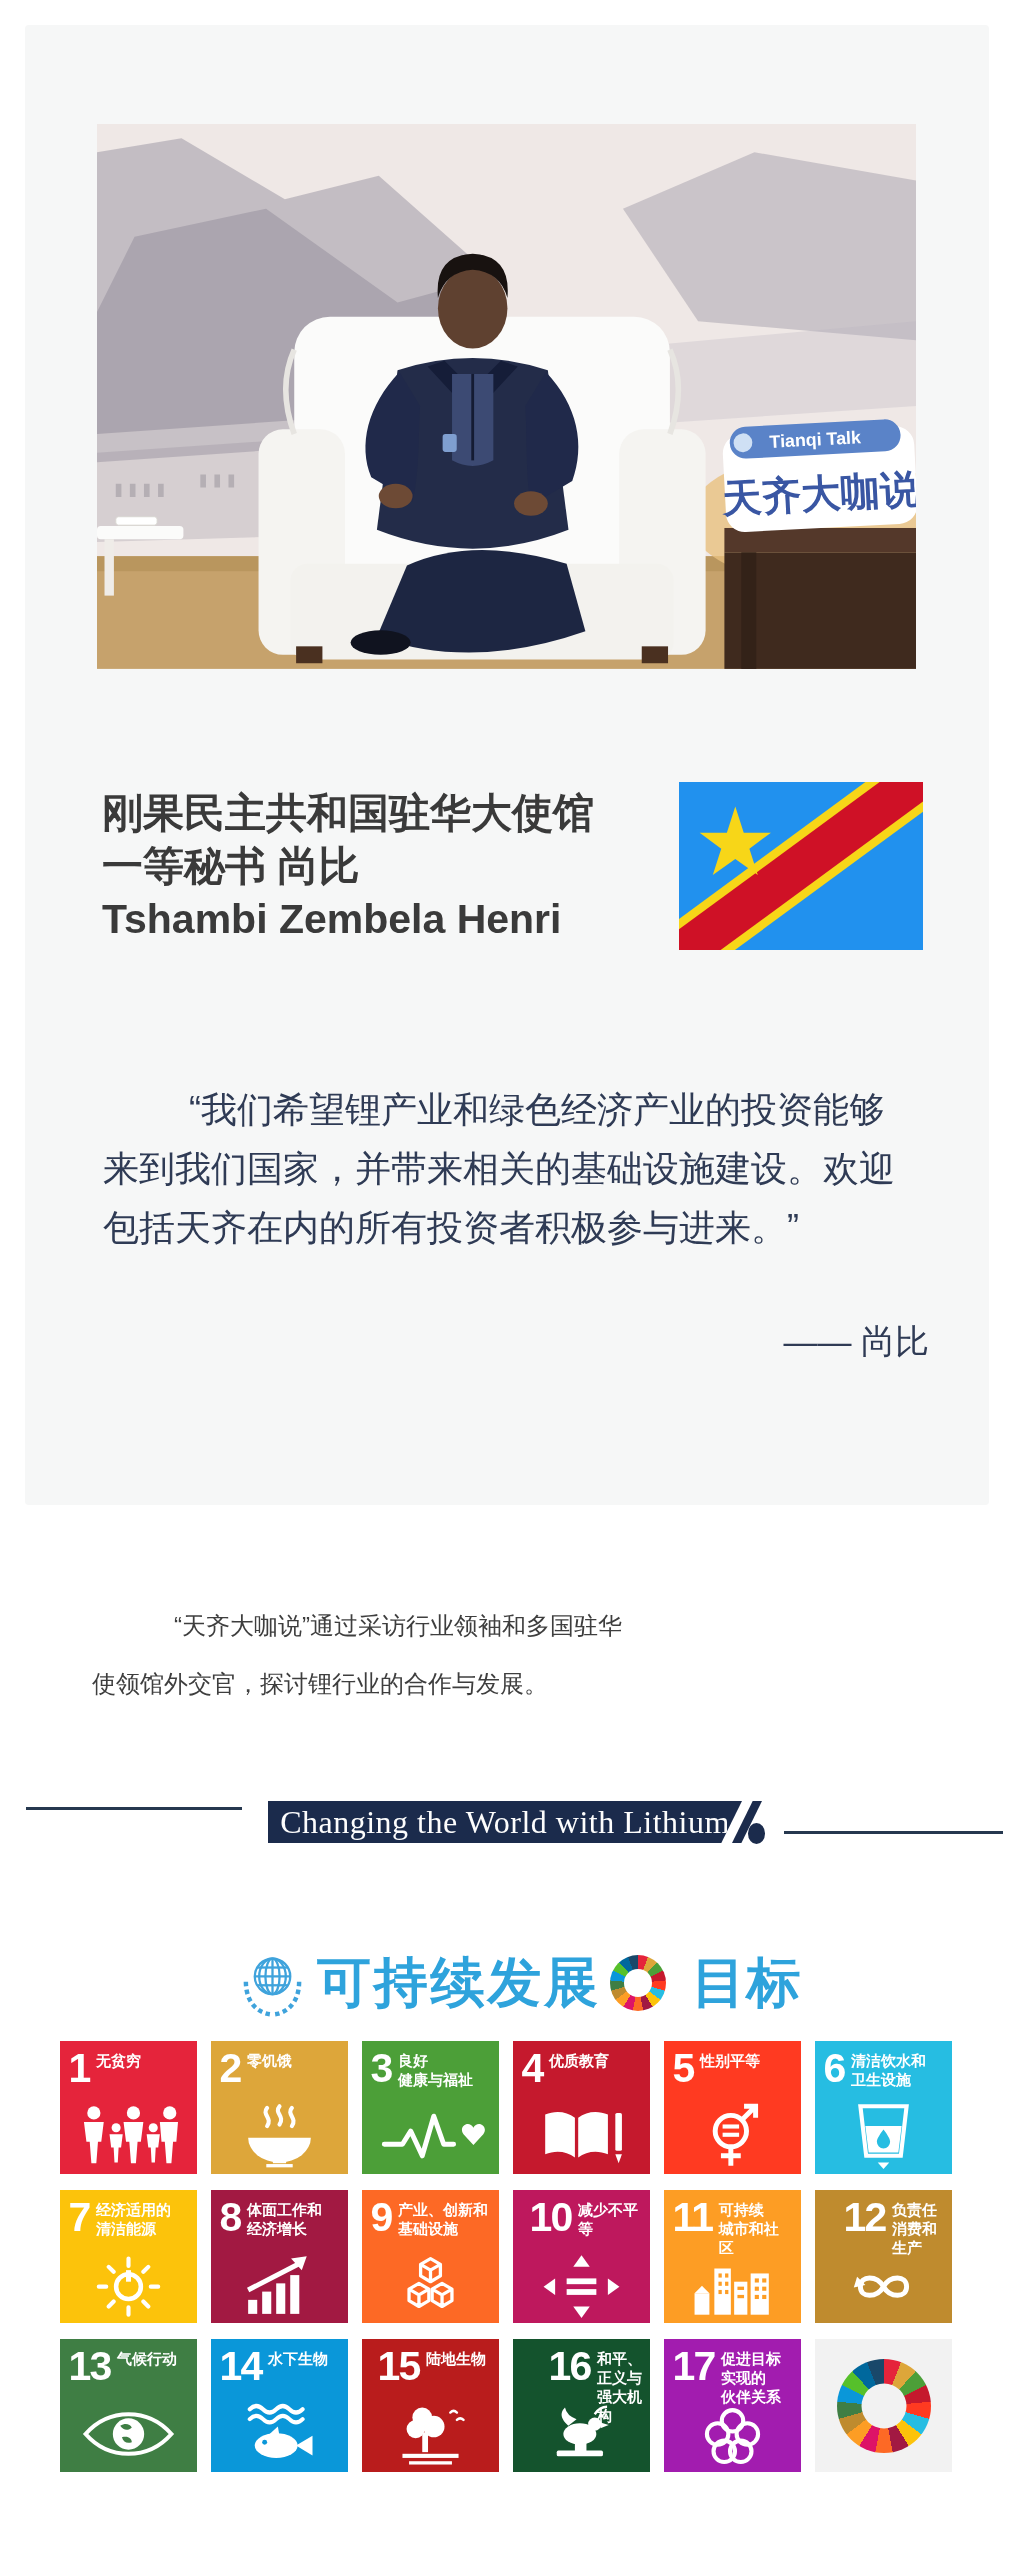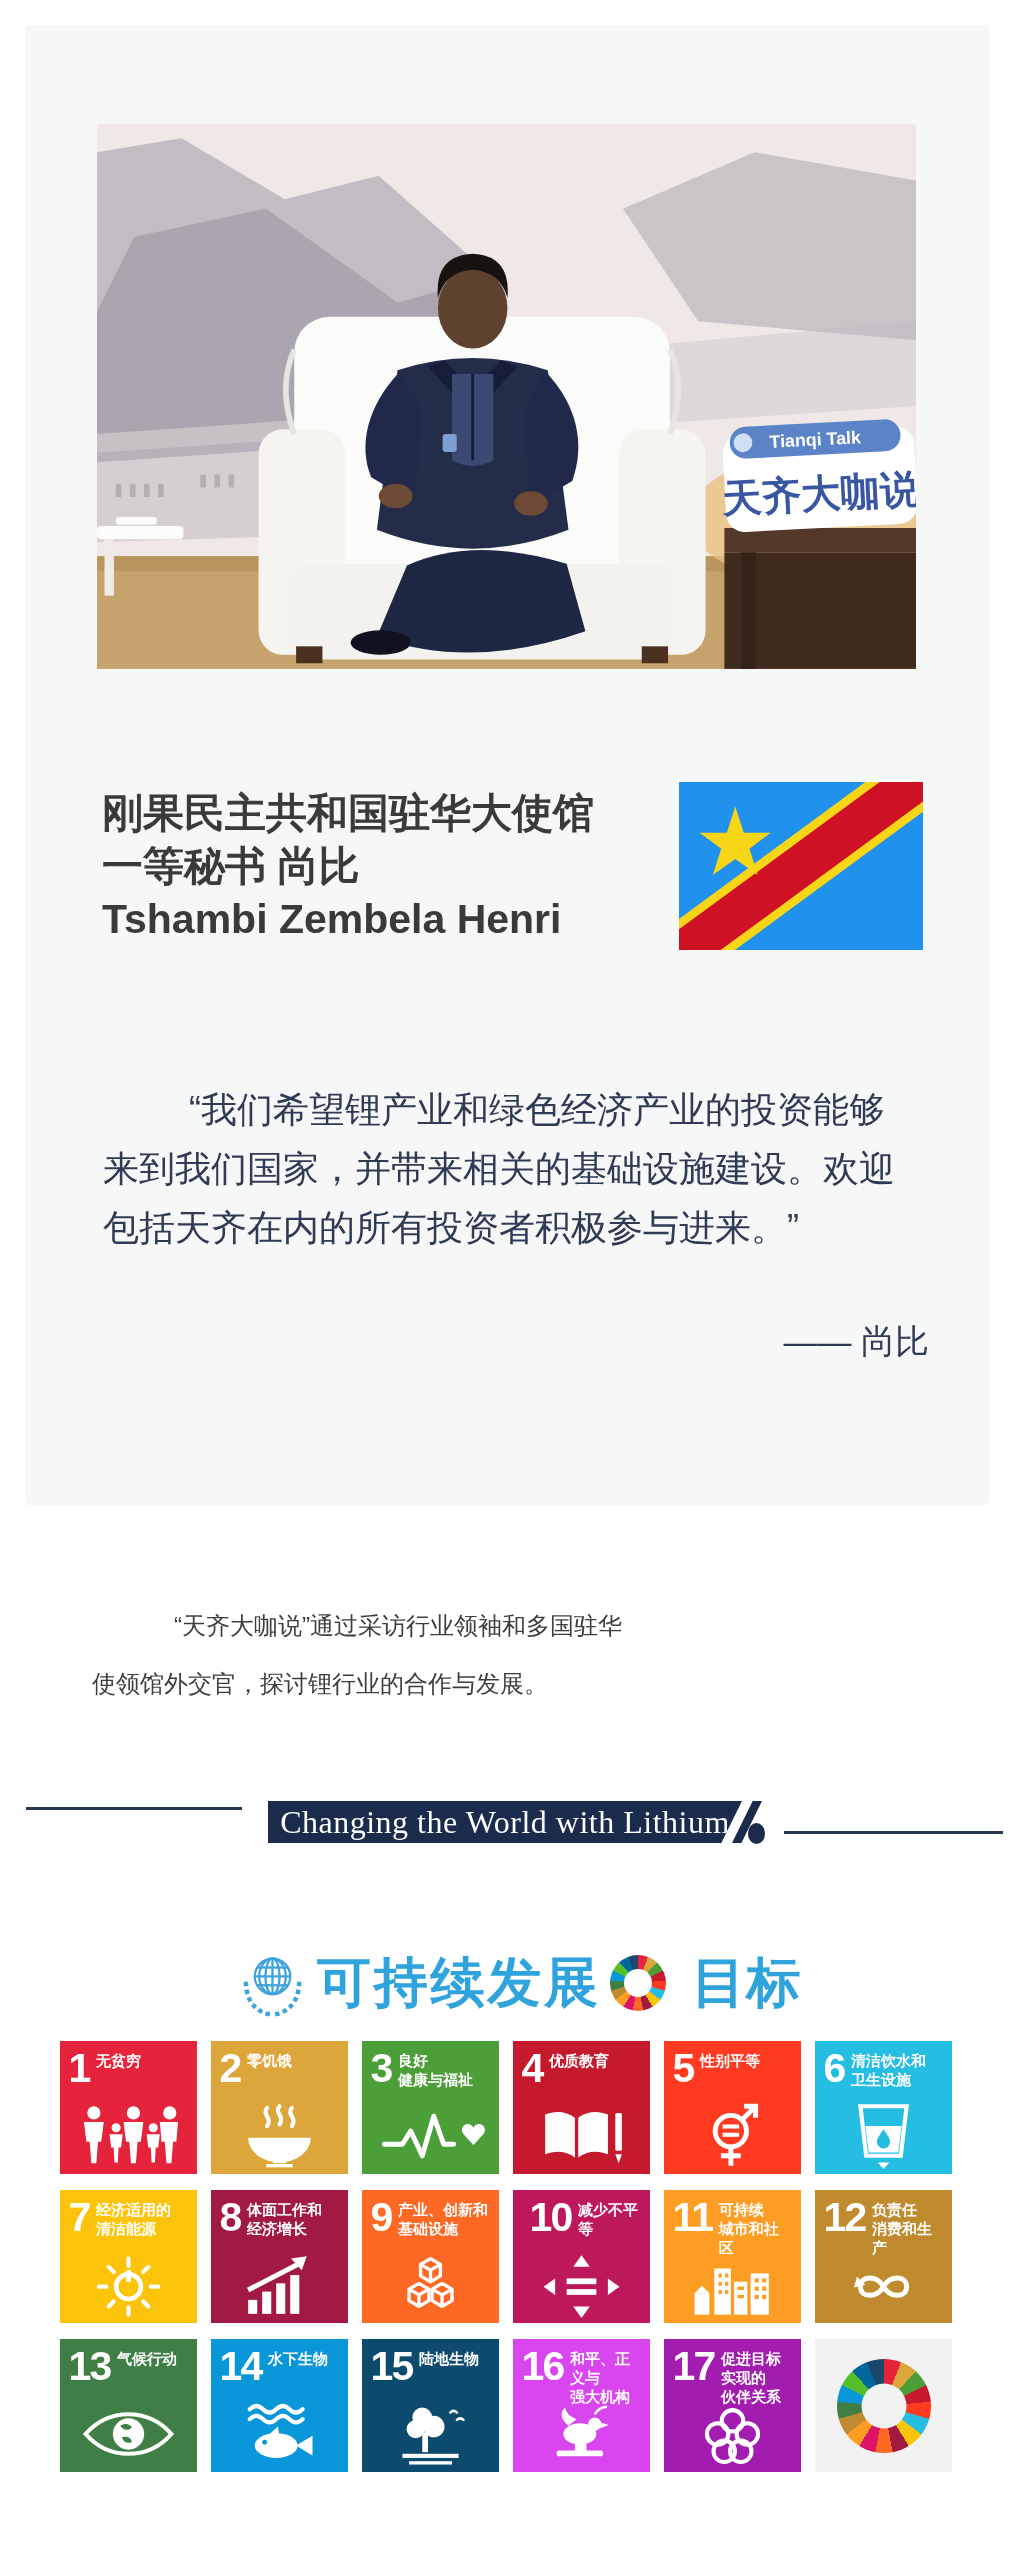--- a/index.html
+++ b/index.html
@@ -384,21 +384,21 @@
               <rect x="96" y="32" width="5" height="5"></rect>
               <rect x="87" y="42" width="5" height="5"></rect>
               <rect x="96" y="42" width="5" height="5"></rect>
               <rect x="87" y="52" width="5" height="5"></rect>
               <rect x="96" y="52" width="5" height="5"></rect>
             </g>
           </svg>
       </div>
     </div>
 
-    <div class="tile" style="background: rgb(191, 139, 46);">
+    <div class="tile" style="background: rgb(191, 139, 46); padding-left: 20px;">
       <div class="tile-head">
           <span class="tile-num">12</span>
           <span class="tile-label">负责任
 消费和生产</span>
         </div>
       <div class="tile-icon">
         <svg viewBox="0 0 120 80">
             <path d="M32 42c0-14 20-14 28 0c8 14 28 14 28 0c0-14-20-14-28 0c-8 14-28 14-28 0z" stroke="#fff" stroke-width="6" fill="none"></path>
         <path d="M28 30l10 10-14 3z" fill="#fff"></path>
           </svg>
@@ -436,21 +436,21 @@
         <g fill="#fff">
               <ellipse cx="56" cy="54" rx="26" ry="15"></ellipse>
               <path d="M80 54l20-12v24z"></path>
               <path d="M48 40l10-9 2 11z"></path>
             </g>
         <circle cx="42" cy="50" r="3" fill="#0A97D9"></circle>
           </svg>
       </div>
     </div>
 
-    <div class="tile" style="background: #0c4a6e;">
+    <div class="tile" style="background: #b91c1c; padding-left: 7px;">
       <div class="tile-head">
           <span class="tile-num">15</span>
           <span class="tile-label">陆地生物</span>
         </div>
       <div class="tile-icon">
         <svg viewBox="0 0 120 80">
             <g fill="#fff">
               <circle cx="50" cy="20" r="12"></circle>
               <circle cx="64" cy="31" r="13"></circle>
               <circle cx="42" cy="34" r="11"></circle>
@@ -458,21 +458,21 @@
               <rect x="26" y="64" width="68" height="5"></rect>
               <rect x="34" y="73" width="52" height="4"></rect>
             </g>
         <g stroke="#fff" stroke-width="3" fill="none" stroke-linecap="round">
               <path d="M84 14q4-4 8 0M92 23q4-4 8 0"></path>
             </g>
           </svg>
       </div>
     </div>
 
-    <div class="tile" style="background: #d946ef;">
+    <div class="tile" style="background: #14532d; padding-left: 27px;">
       <div class="tile-head">
           <span class="tile-num">16</span>
           <span class="tile-label">和平、正义与
 强大机构</span>
         </div>
       <div class="tile-icon">
         <svg viewBox="0 0 120 80">
             <g fill="#fff">
           <path d="M44 30q-14-12-4-22q2 10 14 14z"></path>
           <ellipse cx="58" cy="40" rx="20" ry="13"></ellipse>

